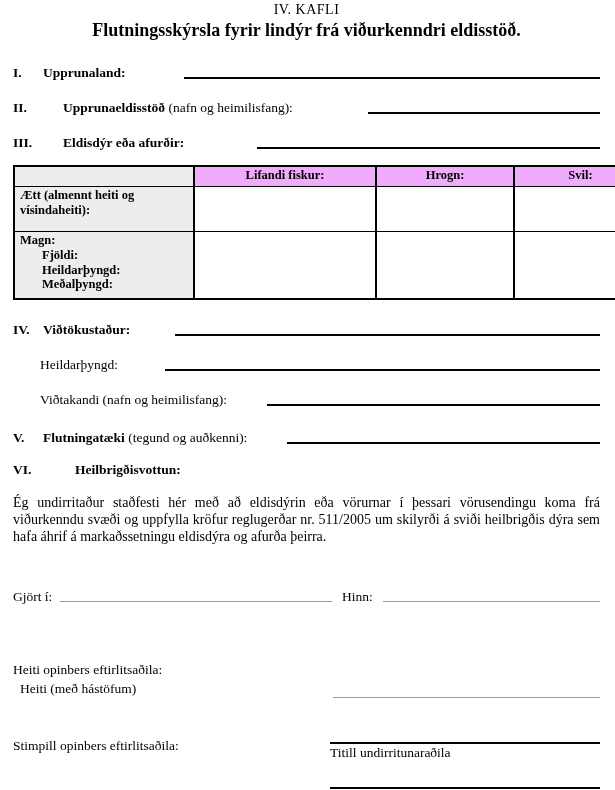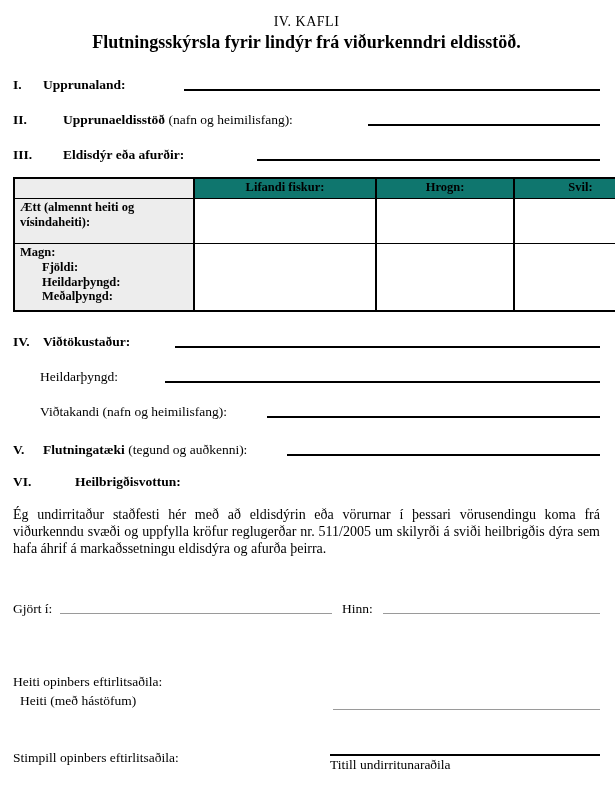--- a/index.html
+++ b/index.html
@@ -1,20 +1,20 @@
 <!DOCTYPE html>
 <html><head>
 <meta charset="utf-8">
 <style>
   html, body { margin: 0; padding: 0; background: #888; }
   .page {
     width: 615px; height: 790px; background: #ffffff; color: #000;
     font-family: "Liberation Serif", "DejaVu Serif", serif;
     font-size: 13.5px; box-sizing: border-box;
-    padding: 14px 15px 0 13px; position: relative; margin: 0 auto;
+    padding: 2px 15px 0 13px; position: relative; margin: 0 auto;
   }
   .center { text-align: center; }
   .chapter { font-size: 14px; letter-spacing: .5px; }
   .subtitle { font-size: 18px; font-weight: bold; margin-top: 2px; }
   b, .b { font-weight: bold; }
 
   .frow { display: flex; align-items: flex-end; }
   .num { flex: 0 0 30px; font-weight: bold; }
   .lbl { white-space: nowrap; }
   .line { flex: 1 1 auto; border-bottom: 2px solid #000; margin-bottom: 2px; height: 12px; }
@@ -26,21 +26,21 @@
   .mt16 { margin-top: 16px; gap: 32px; } .mt22 { margin-top: 22px; }
   .sub-indent { margin-left: 27px; }
 
   table.grid { border-collapse: collapse; width: 595px; margin-top: 14px; table-layout: fixed; }
   table.grid td {
     border: 1px solid #000; border-left-width: 2px; border-right-width: 2px;
     padding: 1px 5px; vertical-align: top; font-size: 12.5px;
   }
   table.grid { border: 2px solid #000; }
   td.shade { background: #ededed; font-weight: bold; }
-  td.hdr { background: #0f766e; font-weight: bold; text-align: center; }
+  td.hdr { background: #f0abfc; font-weight: bold; text-align: center; }
   .c1 { width: 168px; } .c2 { width: 170px; } .c3 { width: 126px; } .c4 { width: 121px; }
   .rowlines div { line-height: 1.18; }
   .rowlines .ind { padding-left: 22px; }
   .h-hdr td { height: 17px; }
   .h-aett td { height: 42px; }
   .h-magn td { height: 64px; }
 
   .cert { font-size: 14px; text-align: justify; line-height: 1.2; margin-top: 17px; }
 
   .gjort { display: flex; align-items: flex-start; margin-top: 44px; }

